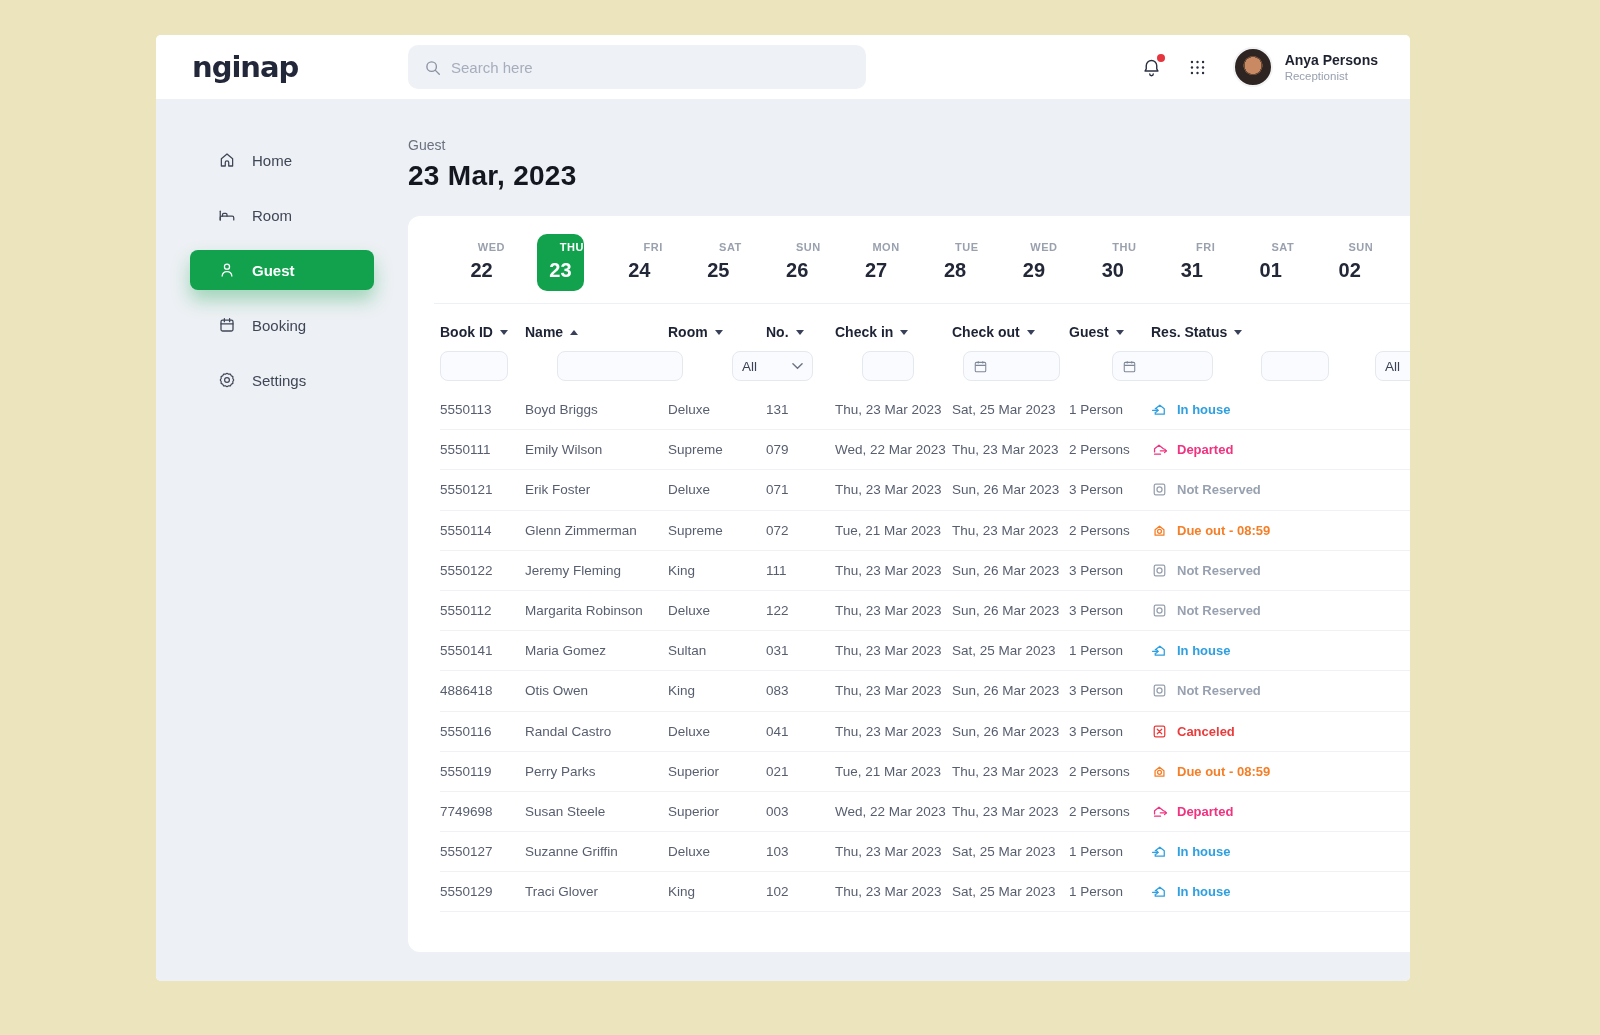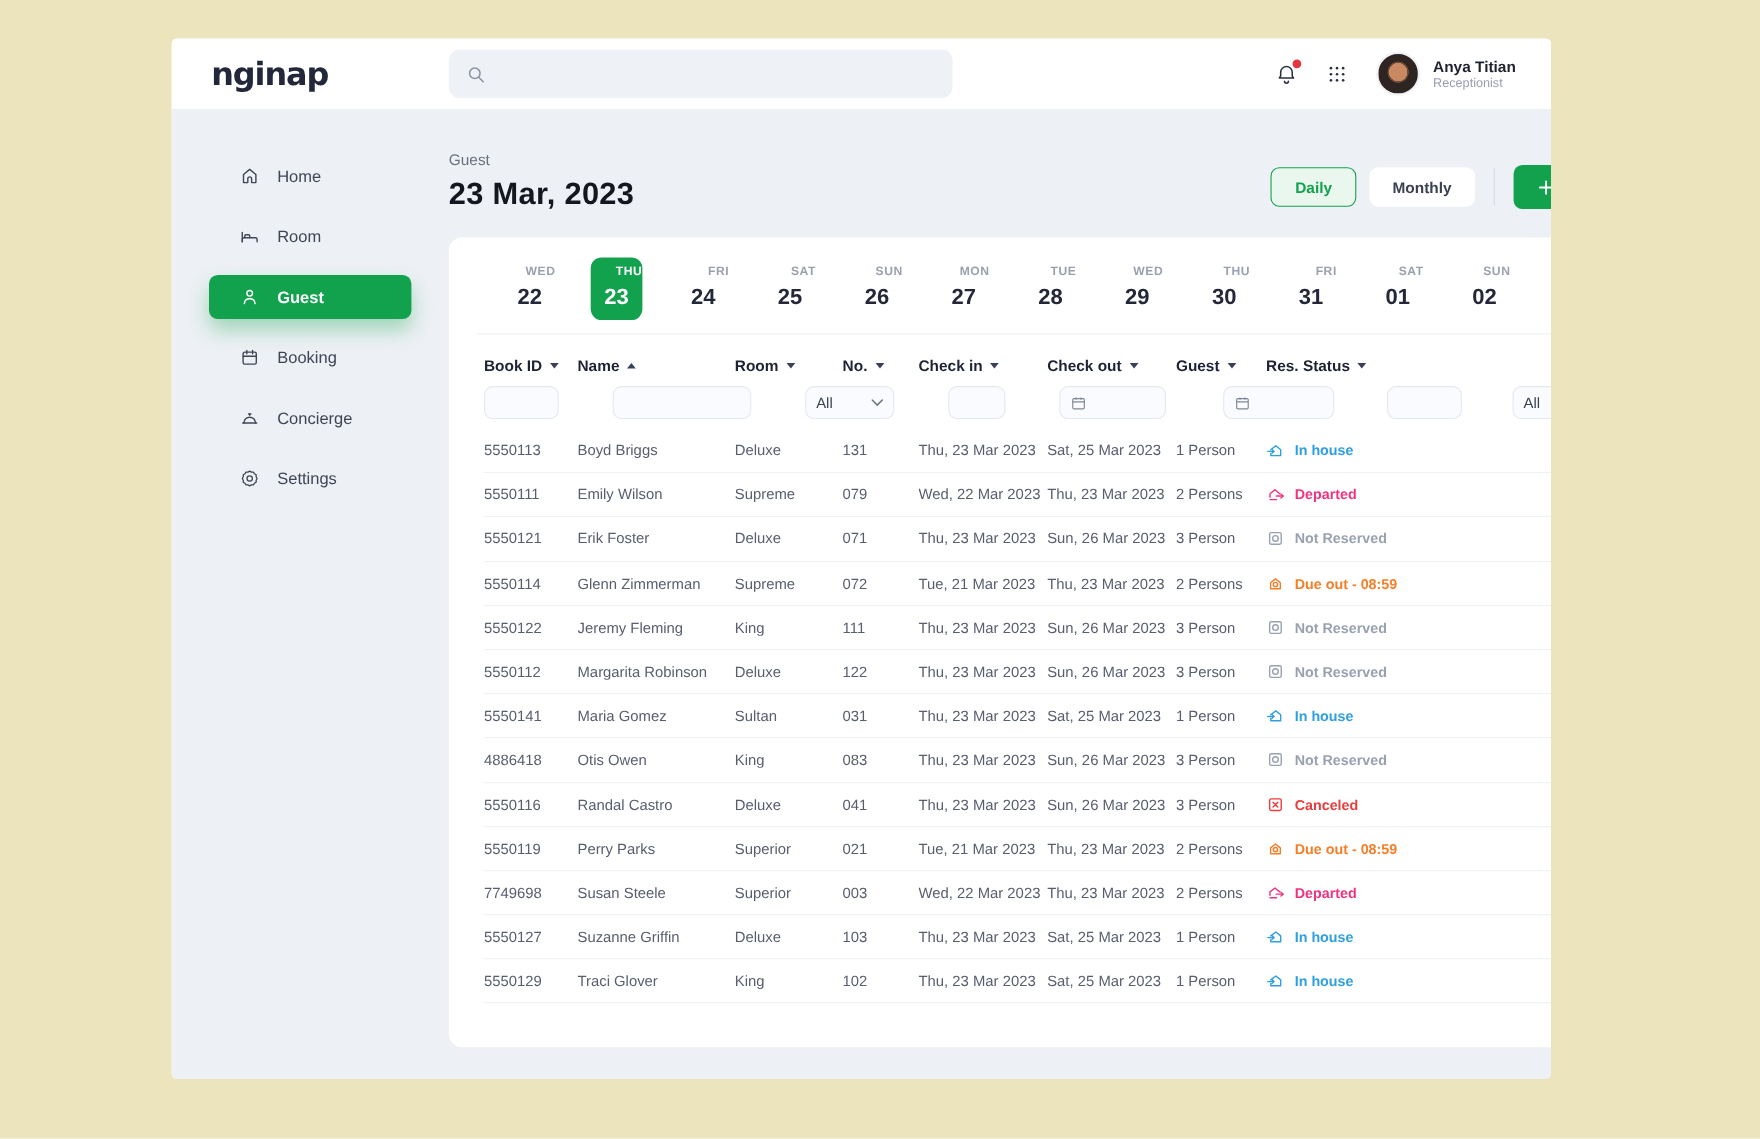--- a/index.html
+++ b/index.html
@@ -104,20 +104,21 @@
   <header class="topbar">
     <div class="logo">nginap</div>
 
     <div class="search">
       <span style="display:flex">
         <svg width="17" height="17" viewBox="0 0 20 20" fill="none" stroke="#8A93A3" stroke-width="1.6" stroke-linecap="round">
             <circle cx="9" cy="9" r="5.6"></circle>
             <path d="M13.4 13.4 18 18"></path>
           </svg>
       </span>
+      <input type="text" placeholder="Search here" style="">
     </div>
 
     <div class="top-right">
       <div class="icon-btn">
         <span style="display:flex">
           <svg width="21" height="21" viewBox="0 0 24 24" fill="none" stroke="#2A3040" stroke-width="1.6" stroke-linecap="round" stroke-linejoin="round">
               <path d="M12 4a6 6 0 0 1 6 6v3.6l1.4 2.4H4.6L6 13.6V10a6 6 0 0 1 6-6Z"></path>
               <path d="M10 19.4a2 2 0 0 0 4 0"></path>
             </svg>
         </span>
@@ -134,21 +135,21 @@
               <circle cx="19" cy="12" r="1.5"></circle>
               <circle cx="5" cy="19" r="1.5"></circle>
               <circle cx="12" cy="19" r="1.5"></circle>
               <circle cx="19" cy="19" r="1.5"></circle>
             </svg>
         </span>
       </div>
       <div class="userbox">
         <div class="avatar"></div>
         <div>
-          <div class="user-name">Anya Titian</div>
+          <div class="user-name">Anya Persons</div>
           <div class="user-role">Receptionist</div>
         </div>
       </div>
     </div>
   </header>
 
   <div class="body">
 
     <aside class="sidebar">
       <nav id="side-nav">
@@ -183,60 +184,36 @@
      <span class="nicon">
               <svg width="18" height="18" viewBox="0 0 24 24" fill="none" stroke="#3F4656" stroke-width="1.7" stroke-linecap="round" stroke-linejoin="round">
                 <rect x="4" y="5.5" width="16" height="14.5" rx="2"></rect>
                 <path d="M4 10.5h16M8.5 3.5v4M15.5 3.5v4"></path>
               </svg>
             </span>
      <span>Booking</span>
    </div>
           <div class="nav-item">
      <span class="nicon">
-              <svg width="18" height="18" viewBox="0 0 24 24" fill="none" stroke="#3F4656" stroke-width="1.7" stroke-linecap="round" stroke-linejoin="round">
-                <path d="M3.5 18h17"></path>
-                <path d="M5 18a7 7 0 0 1 14 0"></path>
-                <path d="M12 8.8V7.2"></path>
-                <path d="M10.6 7.2h2.8"></path>
-              </svg>
-            </span>
-     <span>Concierge</span>
-   </div>
-          <div class="nav-item">
-     <span class="nicon">
               <svg width="18" height="18" viewBox="0 0 24 24" fill="none" stroke="#3F4656" stroke-width="1.6" stroke-linecap="round" stroke-linejoin="round">
                 <path d="M12 3l2.1 1.2h2.4l1.2 2.1 2.1 1.2v2.4L21 12l-1.2 2.1v2.4l-2.1 1.2-1.2 2.1h-2.4L12 21l-2.1-1.2H7.5l-1.2-2.1-2.1-1.2v-2.4L3 12l1.2-2.1V7.5l2.1-1.2 1.2-2.1h2.4Z"></path>
                 <circle cx="12" cy="12" r="3.2"></circle>
               </svg>
             </span>
      <span>Settings</span>
    </div>
         </nav>
     </aside>
 
     <main class="main">
 
       <div class="main-header">
         <div>
           <div class="eyebrow">Guest</div>
           <div class="page-date">23 Mar, 2023</div>
-        </div>
-        <div class="header-actions">
-          <div class="chip active">Daily</div>
-          <div class="chip inactive">Monthly</div>
-          <div class="vdiv"></div>
-          <button class="create-btn">
-            <span style="display:flex">
-              <svg width="15" height="15" viewBox="0 0 16 16" fill="none" stroke="#fff" stroke-width="1.8" stroke-linecap="round">
-                  <path d="M8 2v12M2 8h12"></path>
-                </svg>
-            </span>
-            <span>Create new booking</span>
-          </button>
         </div>
       </div>
 
       <div class="card">
         <div class="datestrip" id="datestrip">
             <div class="day">
      <div class="dow">WED</div>
      <div class="num">22</div>
    </div>
             <div class="day selected">

